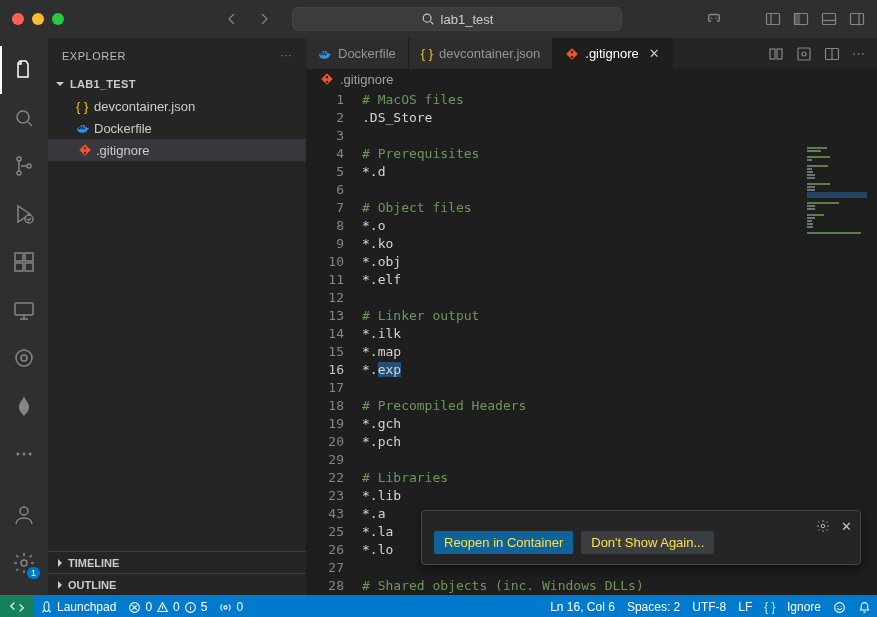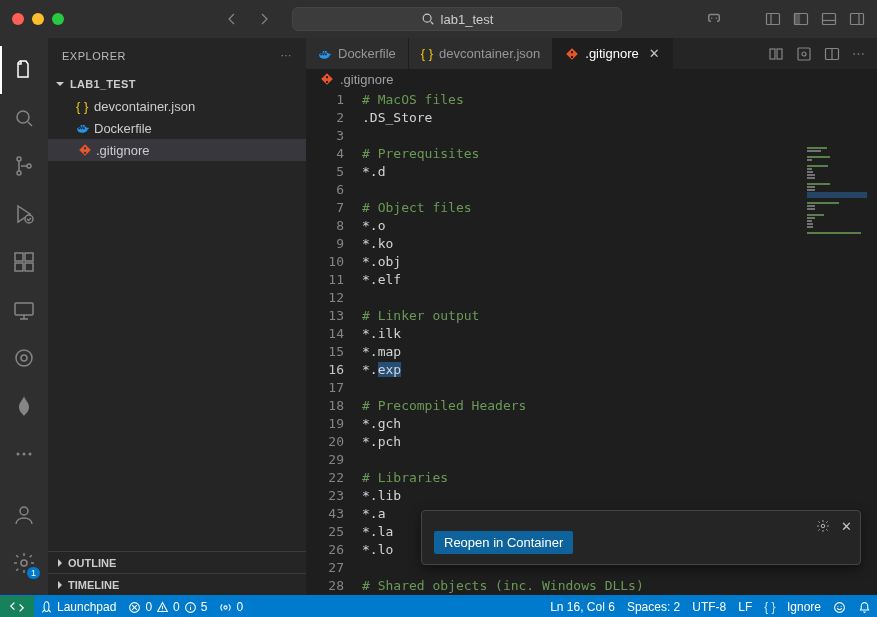--- a/index.html
+++ b/index.html
@@ -138,21 +138,21 @@
 }
 .notif-body { display: flex; gap: 8px; color: #cccccc; line-height: 18px; }
 .notif-icon { color: #3794ff; flex-shrink:0; margin-top:2px; }
 .notif-link { color: #3794ff; cursor:pointer; }
 .notif-close { position: absolute; top: 8px; right: 8px; color: #c5c5c5; cursor:pointer; }
 .notif-gear { position: absolute; top: 8px; right: 30px; color: #c5c5c5; cursor:pointer; }
 .notif-footer { display: flex; align-items: center; margin-top: 10px; gap: 8px; }
 .notif-source { color: #a0a0a0; flex:1; }
 .btn {
   padding: 4px 10px; border: none; border-radius: 2px;
-  font-size: 13px; cursor: pointer; color: #ffffff;
+  font-size: 13px; cursor: pointer; color: #fde047;
 }
 .btn-primary { background: #0e639c; }
 .btn-secondary { background: #3a3d41; }
 .statusbar {
   height: 24px; background: #007acc; color: #fff;
   display: flex; align-items: center; font-size: 12px;
   padding: 0 0 0 0;
 }
 .sb-remote {
   background: #16825d; height: 22px; width: 34px;
@@ -337,29 +337,29 @@
           </span>
         <span>.gitignore</span>
       </div>
     </div>
     <div class="section-head">
       <span class="chev">
           <svg width="16" height="16" viewBox="0 0 16 16" fill="currentColor">
             <path d="M6 4l4 4-4 4z"></path>
           </svg>
         </span>
-      <span>OUTLINE</span>
+      <span>TIMELINE</span>
     </div>
     <div class="section-head">
       <span class="chev">
           <svg width="16" height="16" viewBox="0 0 16 16" fill="currentColor">
             <path d="M6 4l4 4-4 4z"></path>
           </svg>
         </span>
-      <span>TIMELINE</span>
+      <span>OUTLINE</span>
     </div>
   </div>
 
   <div class="editor-area">
     <div class="tab-bar">
       <div class="tab">
         <span>
             <svg width="14" height="14" viewBox="0 0 24 24" fill="#2396ed">
               <path d="M4 11h3v3H4zm4 0h3v3H8zm4 0h3v3h-3zm-4-4h3v3H8zm4 0h3v3h-3zM2 14c0 3 3 6 9 6s9-4 9-6c0 0 2 0 2-2-1-1-3 0-3 0s-1-3-4-2c0 2 1 2 1 2H2z"></path>
             </svg>
@@ -476,20 +476,21 @@
     <div class="notification">
       <span class="notif-gear">
           <svg width="14" height="14" viewBox="0 0 24 24" fill="none" stroke="currentColor" stroke-width="1.5">
             <circle cx="12" cy="12" r="3"></circle>
             <path d="M12 2v3M12 19v3M4.2 4.2l2.1 2.1M17.7 17.7l2.1 2.1M2 12h3M19 12h3M4.2 19.8l2.1-2.1M17.7 6.3l2.1-2.1"></path>
           </svg>
         </span>
       <span class="notif-close">✕</span>
       <div class="notif-footer">
         <button class="btn btn-primary">Reopen in Container</button>
+        <button class="btn btn-secondary">Don't Show Again...</button>
       </div>
     </div>
   </div>
 </div>
 
 <div class="statusbar">
   <div class="sb-remote">
       <svg width="14" height="14" viewBox="0 0 16 16" fill="none" stroke="#fff" stroke-width="1.5">
         <path d="M5 3 1 7l4 4M11 5l4 4-4 4"></path>
       </svg>

